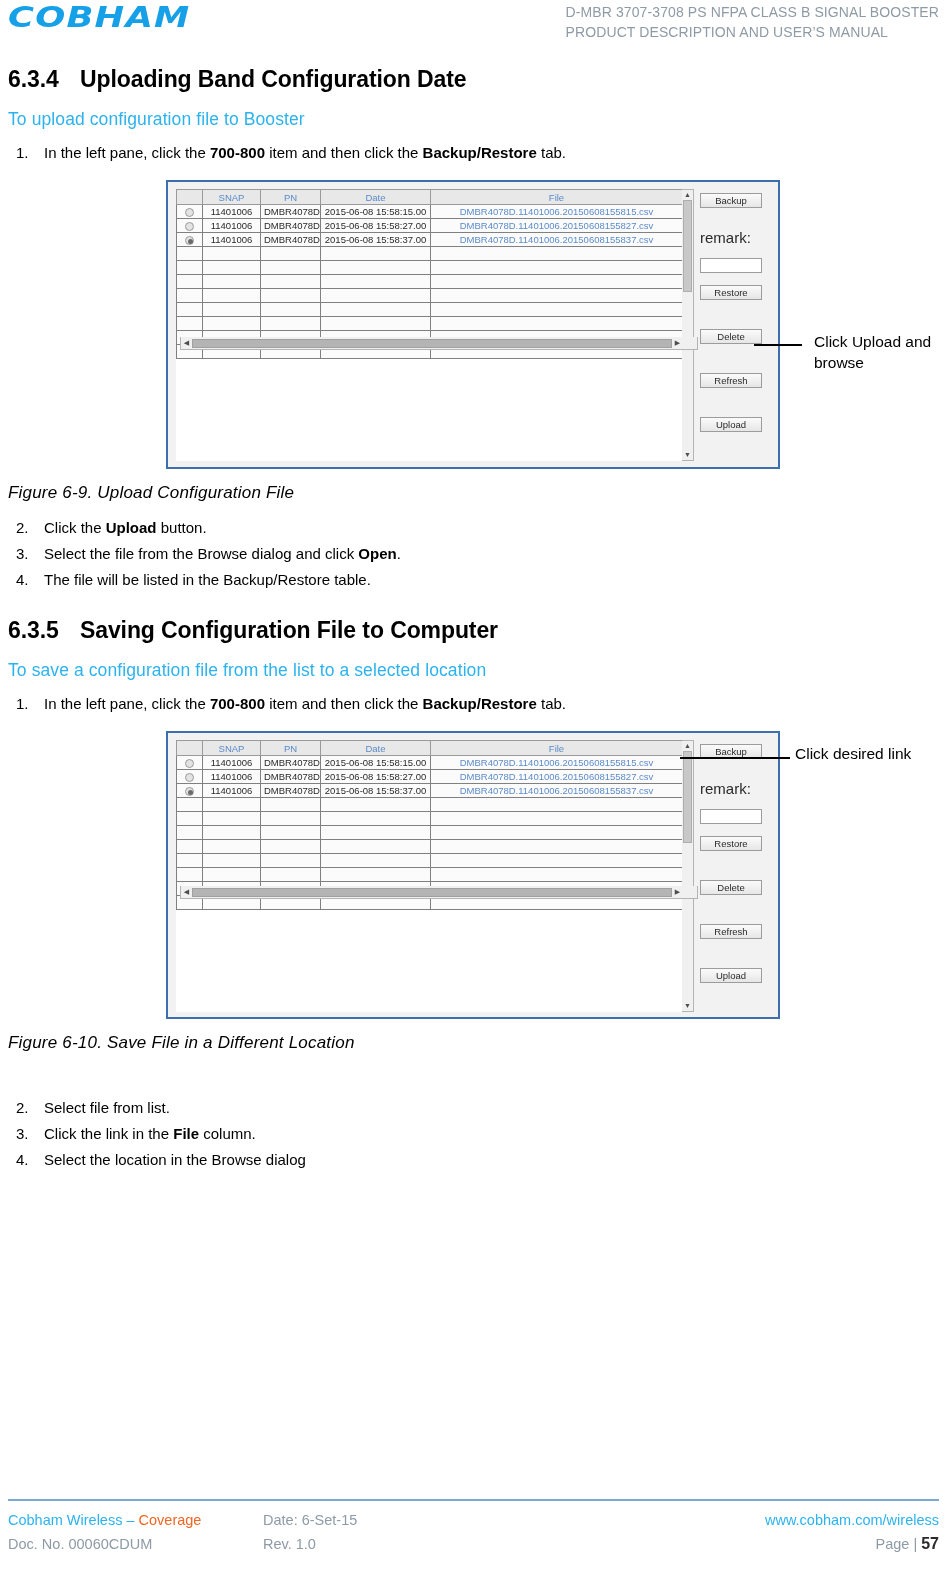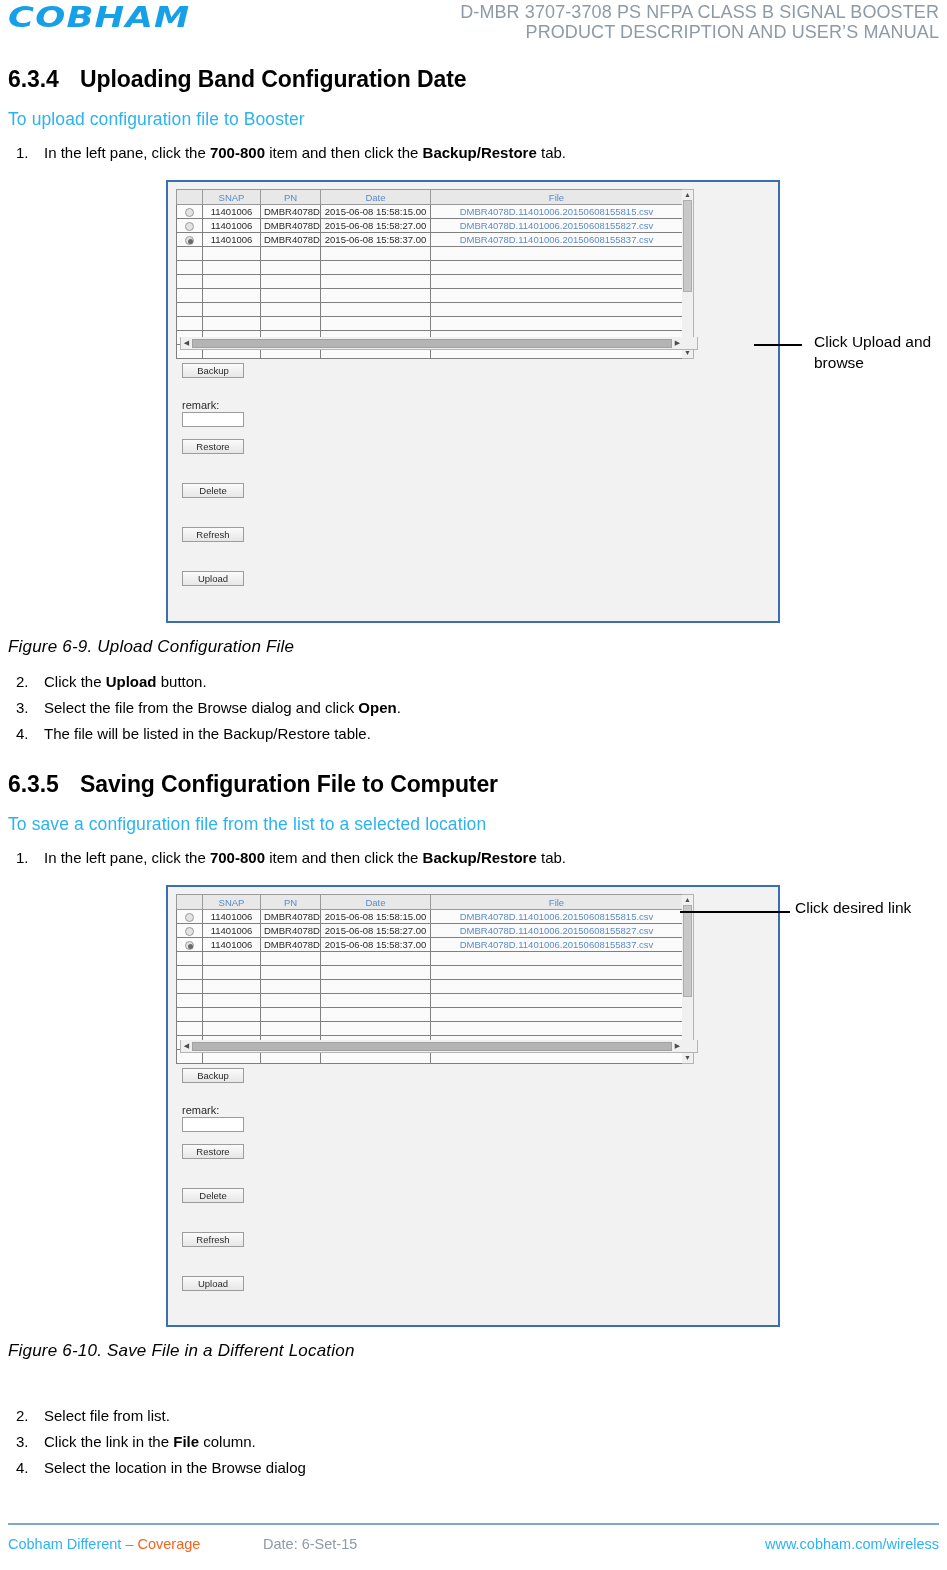--- a/index.html
+++ b/index.html
@@ -30,23 +30,22 @@
     font-style: italic;
     letter-spacing: 1px;
     color: #15A0E8;
     transform: scaleX(1.18) scaleY(0.92);
     transform-origin: left top;
   }
   .header-lines {
     position: absolute;
     right: 8px;
     top: 2px;
-    text-align: right;
     color: #8e9aa6;
-    font-size: 18px;
+    font-size: 14px;
     line-height: 20px;
     letter-spacing: 0.1px;
     white-space: nowrap;
   }
 
   
   .content { padding: 0 14px 0 8px; }
 
   h2.sec-head {
     font-size: 23px;
@@ -88,21 +87,20 @@
   .figure-block { position: relative; margin-top: 14px; }
 
   .shot {
     border: 2px solid #3c6fb0;
     background: #f2f2f2;
     width: 614px;
     margin-left: 158px;
     padding: 7px 6px 6px 8px;
     display: flex;
     position: relative;
-    flex-direction: column;
   }
   .shot.tight { padding-bottom: 5px; }
 
   .grid-wrap {
     flex: 0 0 auto;
     width: 506px;
     background: #ffffff;
     display: flex;
     flex-direction: column;
   }
@@ -203,21 +201,21 @@
     height: 15px;
     line-height: 14px;
     text-align: center;
     font-size: 9.5px;
     color: #2a2a2a;
     background: linear-gradient(#fbfbfb, #e6e6e6);
     border: 1px solid #9c9c9c;
     margin-bottom: 29px;
     white-space: nowrap;
   }
-  .remark-label { font-size: 11px; color: #2a2a2a; margin: -8px 0 1px 0; }
+  .remark-label { font-size: 15px; color: #2a2a2a; margin: -8px 0 12px 0; }
   .remark-input {
     width: 62px; height: 15px;
     background: #ffffff;
     border: 1px solid #9c9c9c;
     margin-bottom: 12px;
   }
 
   
   .callout {
     position: absolute;
@@ -587,17 +585,22 @@
       <span class="marker">4.</span>
       <span>Select the location in the Browse dialog</span>
     </li>
   </ol>
 
 </div>
 
 <div class="footer">
   <div class="rule"></div>
   <div class="frow">
-    <div class="c1"><span class="link-blue">Cobham Different </span><span class="link-blue">– </span><span class="link-orange">Coverage</span></div>
+    <div class="c1"><span class="link-blue">Cobham Wireless </span><span class="link-blue">– </span><span class="link-orange">Coverage</span></div>
     <div class="c2">Date: 6-Set-15</div>
     <div class="c3 link-blue">www.cobham.com/wireless</div>
   </div>
+  <div class="frow">
+    <div class="c1">Doc. No. 00060CDUM</div>
+    <div class="c2">Rev. 1.0</div>
+    <div class="c3"><span>Page | </span><span class="pg-num">57</span></div>
+  </div>
 </div>
 
 </body></html>

